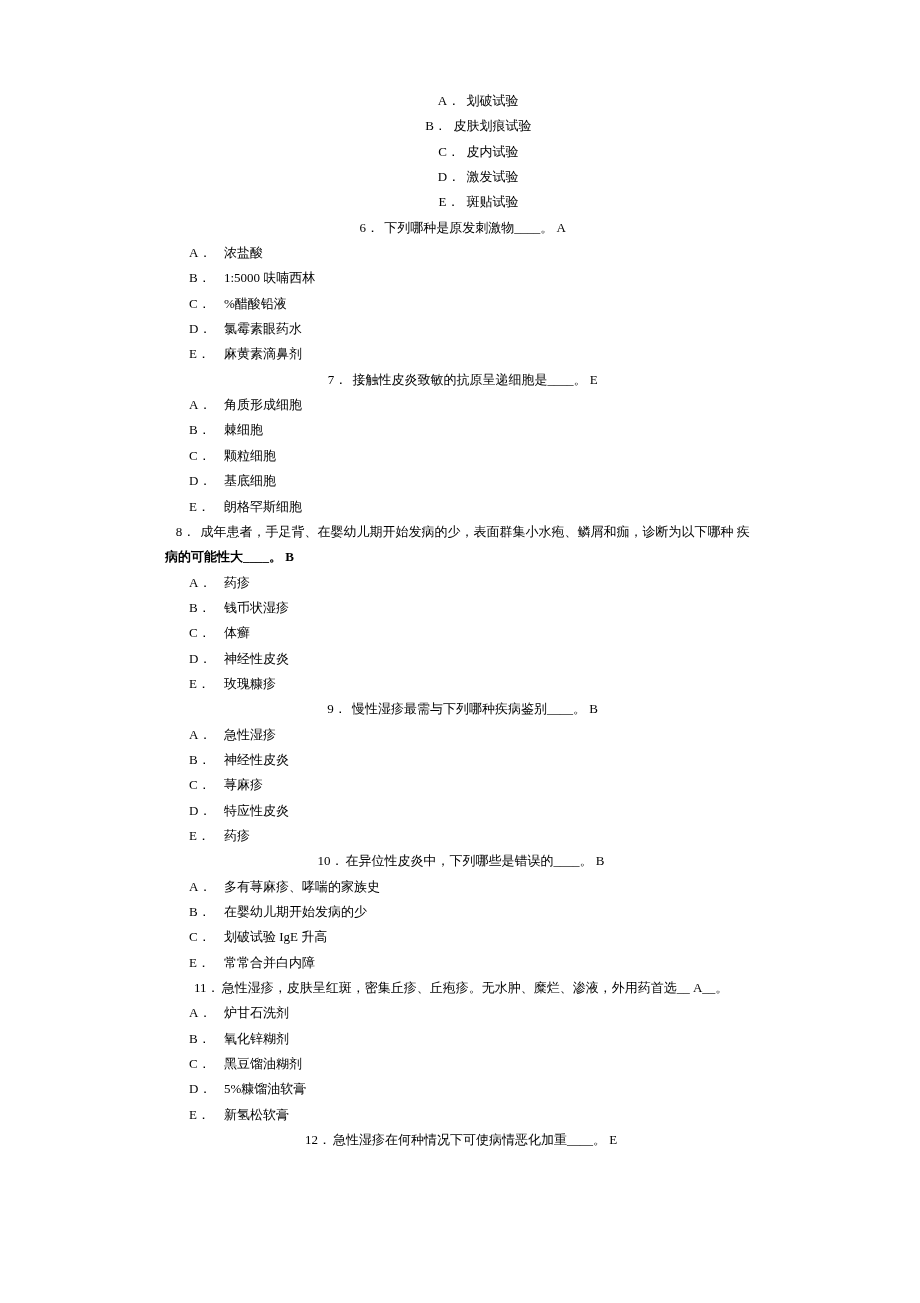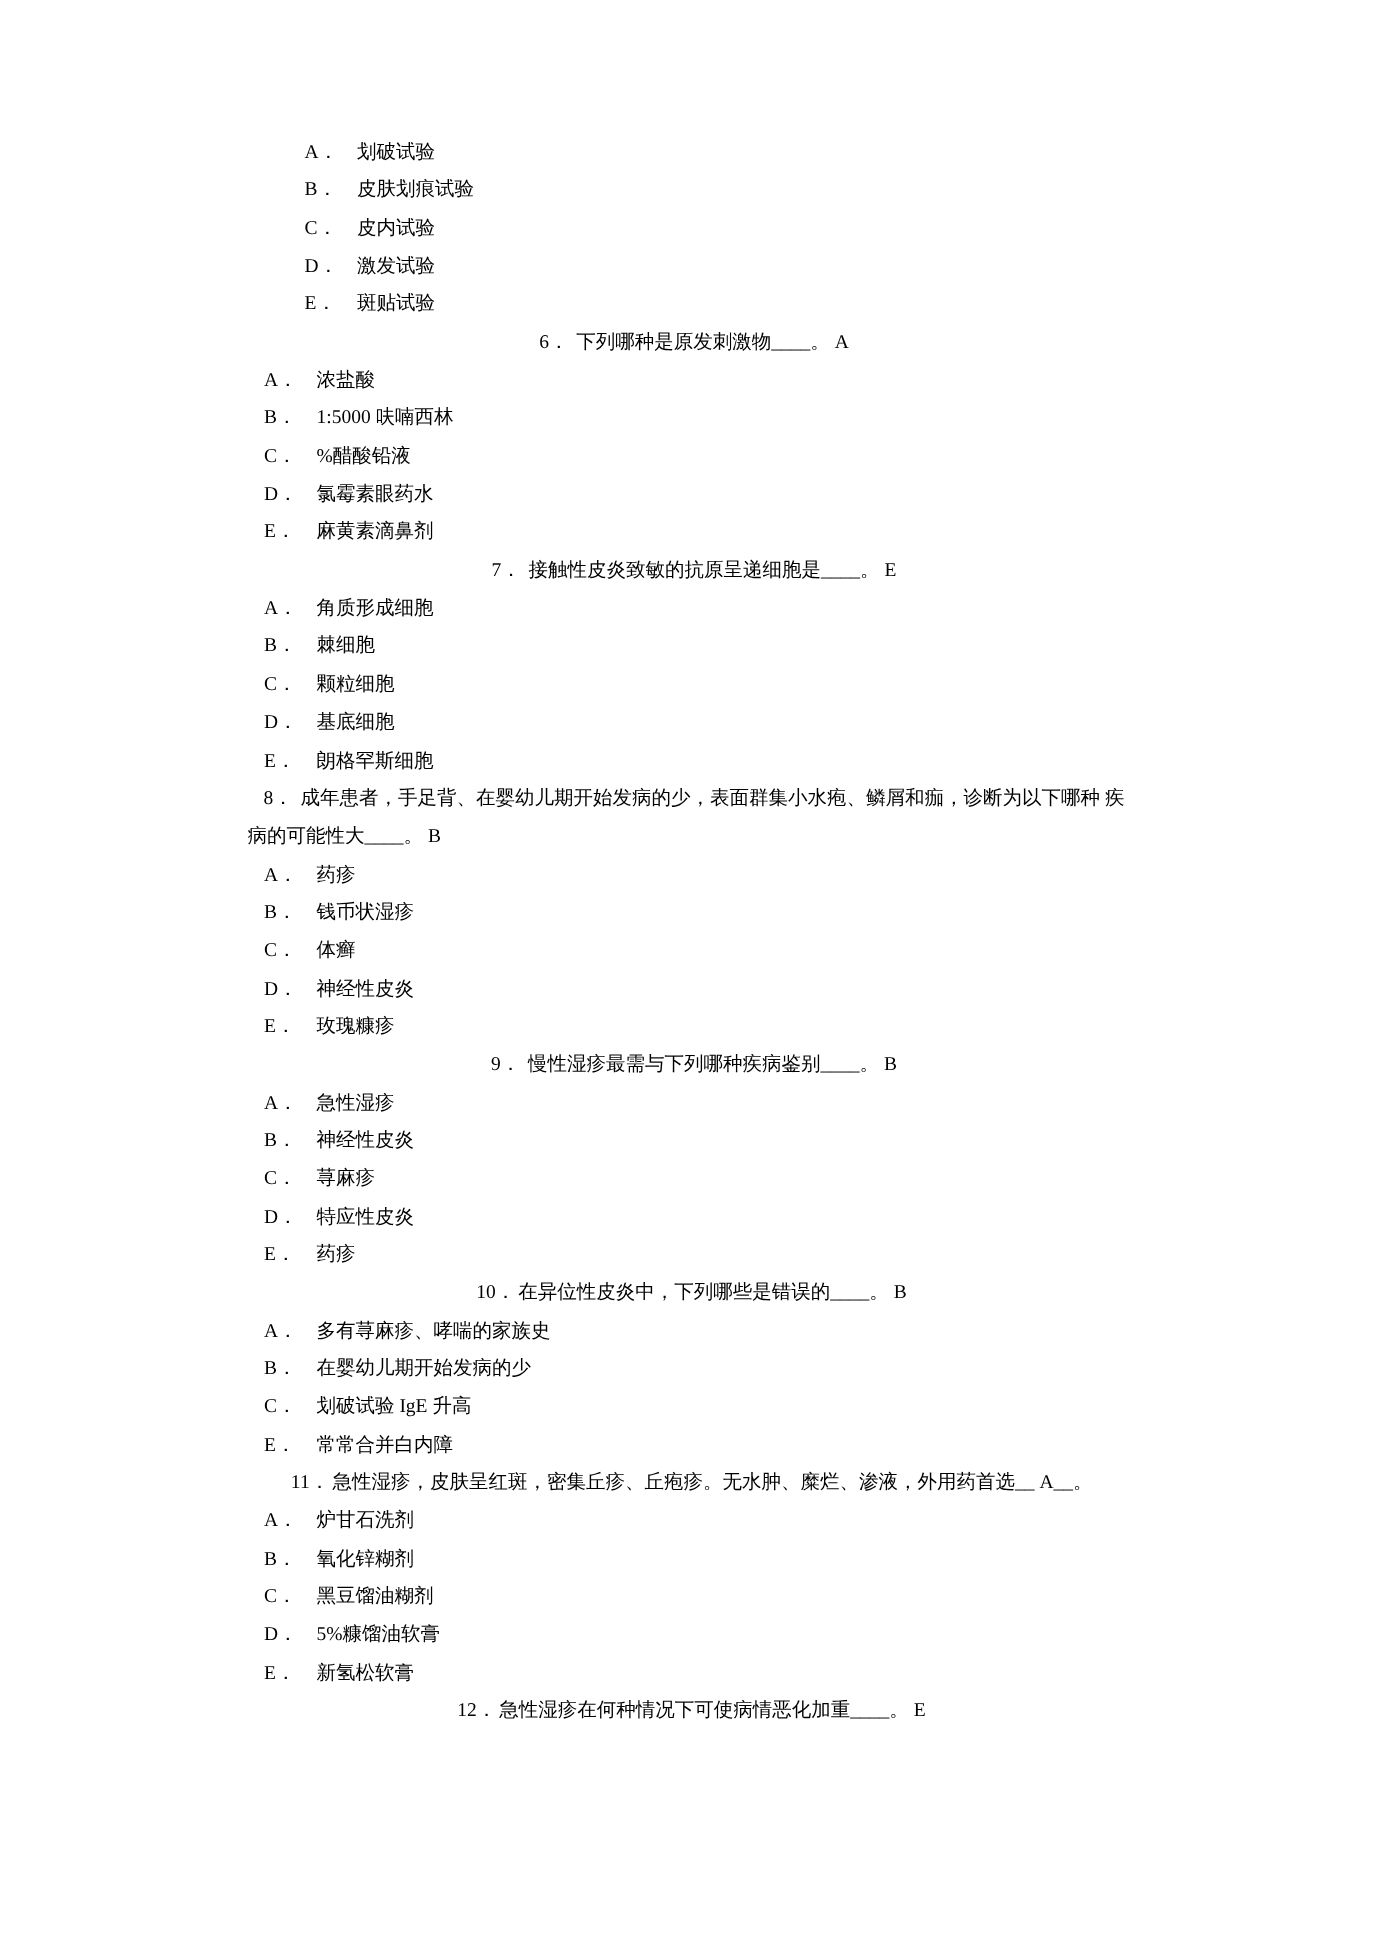--- a/index.html
+++ b/index.html
@@ -7,39 +7,41 @@
     font-size: 13px;
     line-height: 1.95;
     color: #000;
     background: #fff;
     margin: 0;
     padding: 88px 135px 60px 135px;
     width: 920px;
     box-sizing: border-box;
   }
   .option-fragment {
-    margin-left: 68px;
+    margin-left: 30px;
+    text-align: center;
   }
   .option-item {
-    margin-left: 41px;
+    margin-left: 54px;
   }
   .option-label {
     display: inline-block;
     width: 35px;
   }
   .question {
     margin-left: 0;
     text-align: center;
   }
   .q-num {
     display: inline-block;
     width: 30px;
   }
   .q-cont {
     margin-left: 30px;
+    font-weight: bold;
   }
 </style>
 </head>
 <body>
 
 <div id="content">
     <div class="option-fragment"><span class="option-label">A．</span><span>划破试验</span></div>
     <div class="option-fragment"><span class="option-label">B．</span><span>皮肤划痕试验</span></div>
     <div class="option-fragment"><span class="option-label">C．</span><span>皮内试验</span></div>
     <div class="option-fragment"><span class="option-label">D．</span><span>激发试验</span></div>

